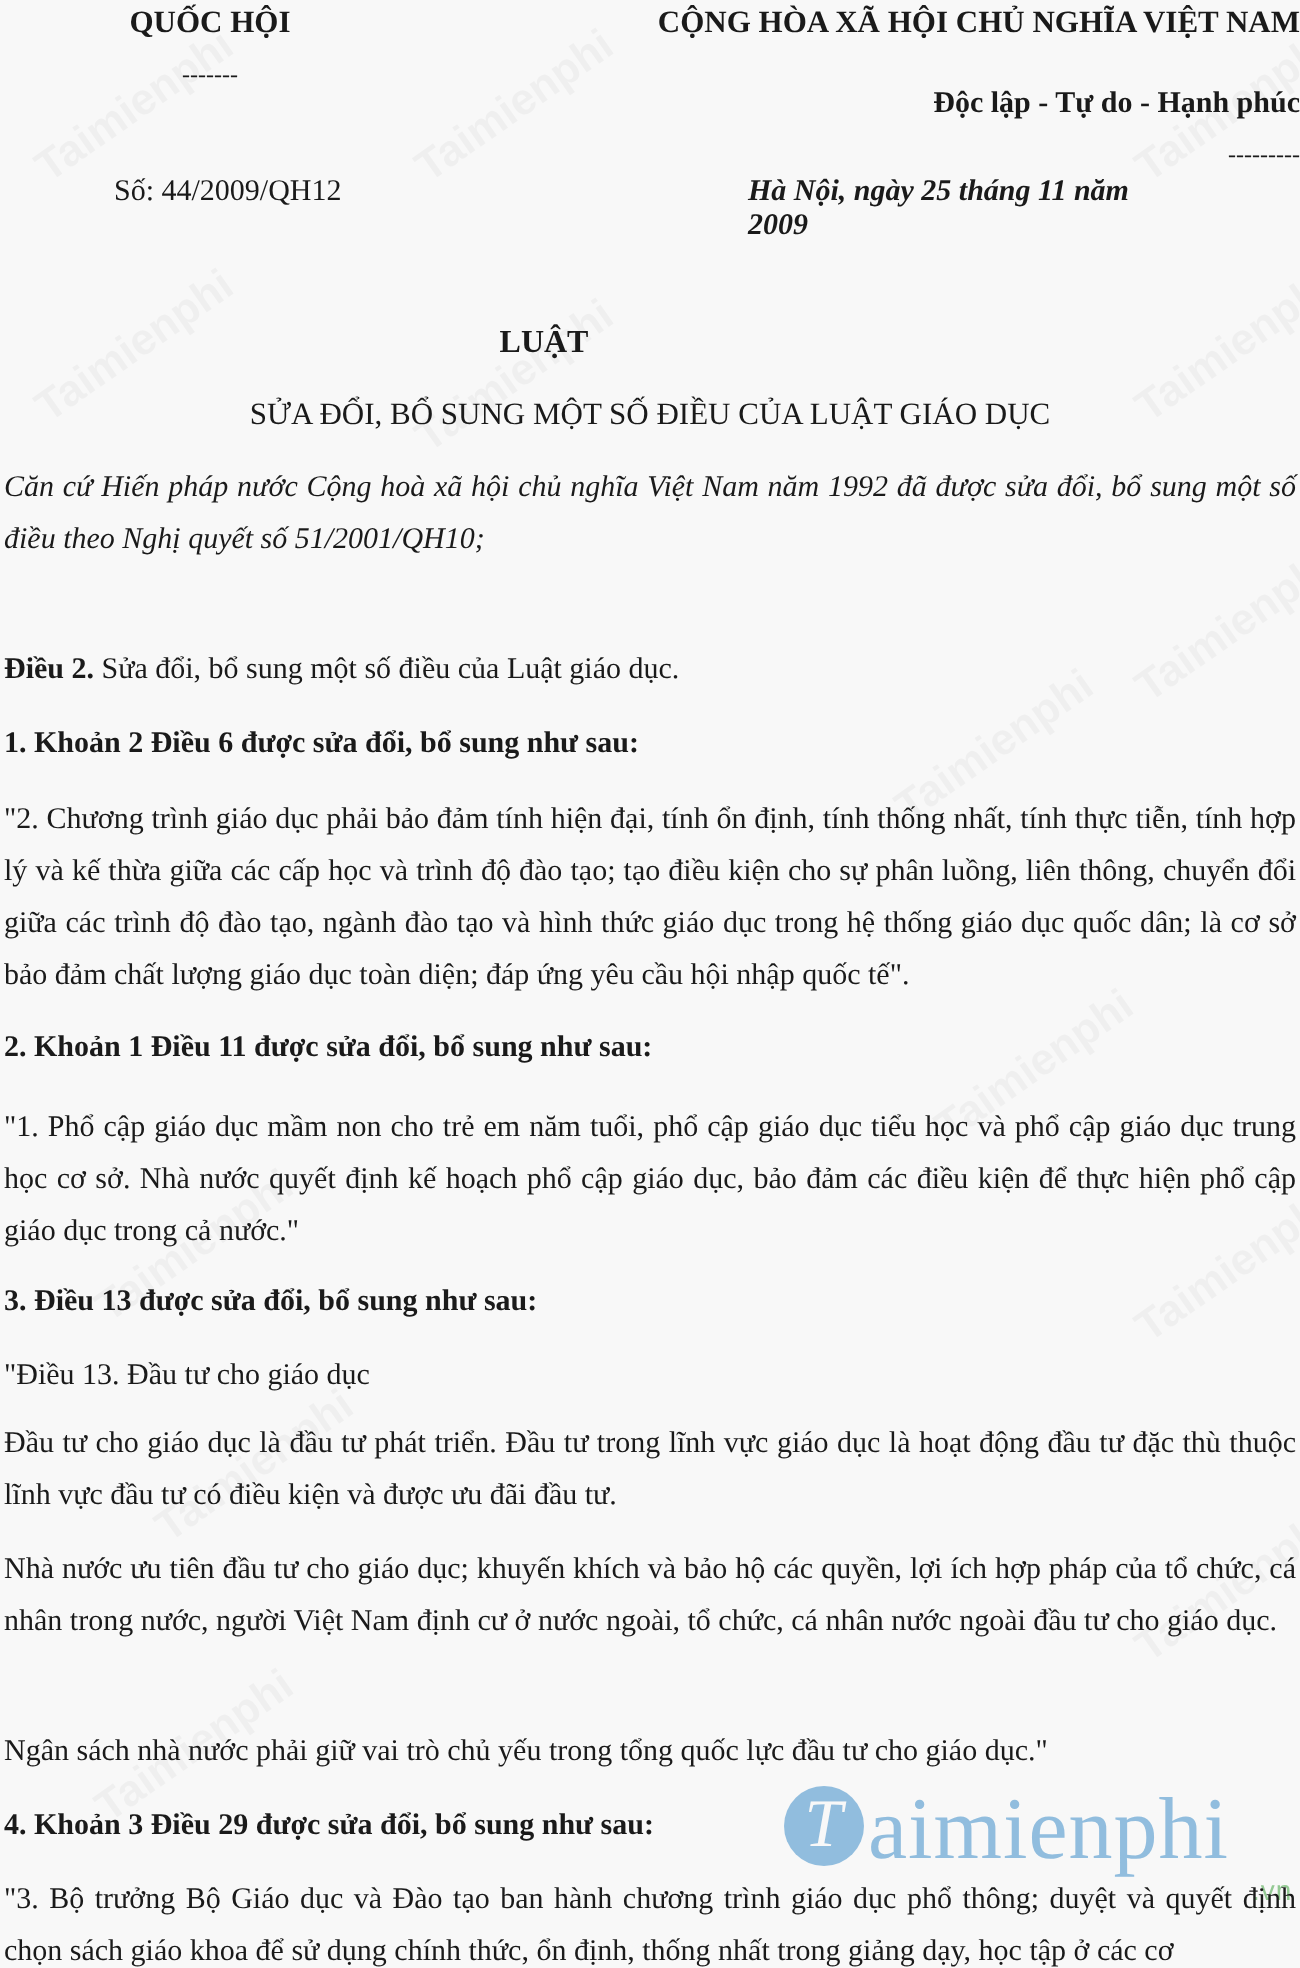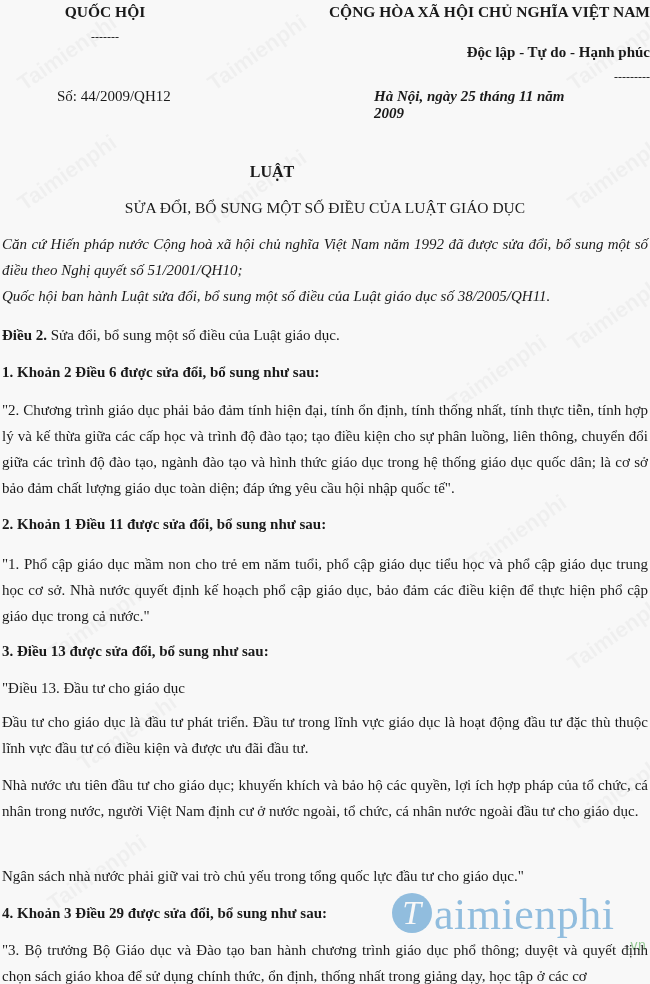--- a/index.html
+++ b/index.html
@@ -101,21 +101,20 @@
   </div>
   <div class="docnum">Số: 44/2009/QH12</div>
   <div class="docdate">Hà Nội, ngày 25 tháng 11 năm 2009</div>
 </div>
 
 <div class="title">LUẬT</div>
 <div class="subtitle">SỬA ĐỔI, BỔ SUNG MỘT SỐ ĐIỀU CỦA LUẬT GIÁO DỤC</div>
 
 <div class="body-text" style="top:231px">
   <p class="p it">Căn cứ Hiến pháp nước Cộng hoà xã hội chủ nghĩa Việt Nam năm 1992 đã được sửa đổi, bổ sung một số điều theo Nghị quyết số 51/2001/QH10;</p>
-  <p class="p it">Quốc hội ban hành Luật sửa đổi, bổ sung một số điều của Luật giáo dục số 38/2005/QH11.</p>
 </div>
 
 <div class="body-text" style="top:322px">
   <p class="p"><span class="b">Điều 2.</span><span> Sửa đổi, bổ sung một số điều của Luật giáo dục.</span></p>
 </div>
 
 <div class="body-text" style="top:359px">
   <p class="p b">1. Khoản 2 Điều 6 được sửa đổi, bổ sung như sau:</p>
 </div>
 <div class="body-text" style="top:397px">

